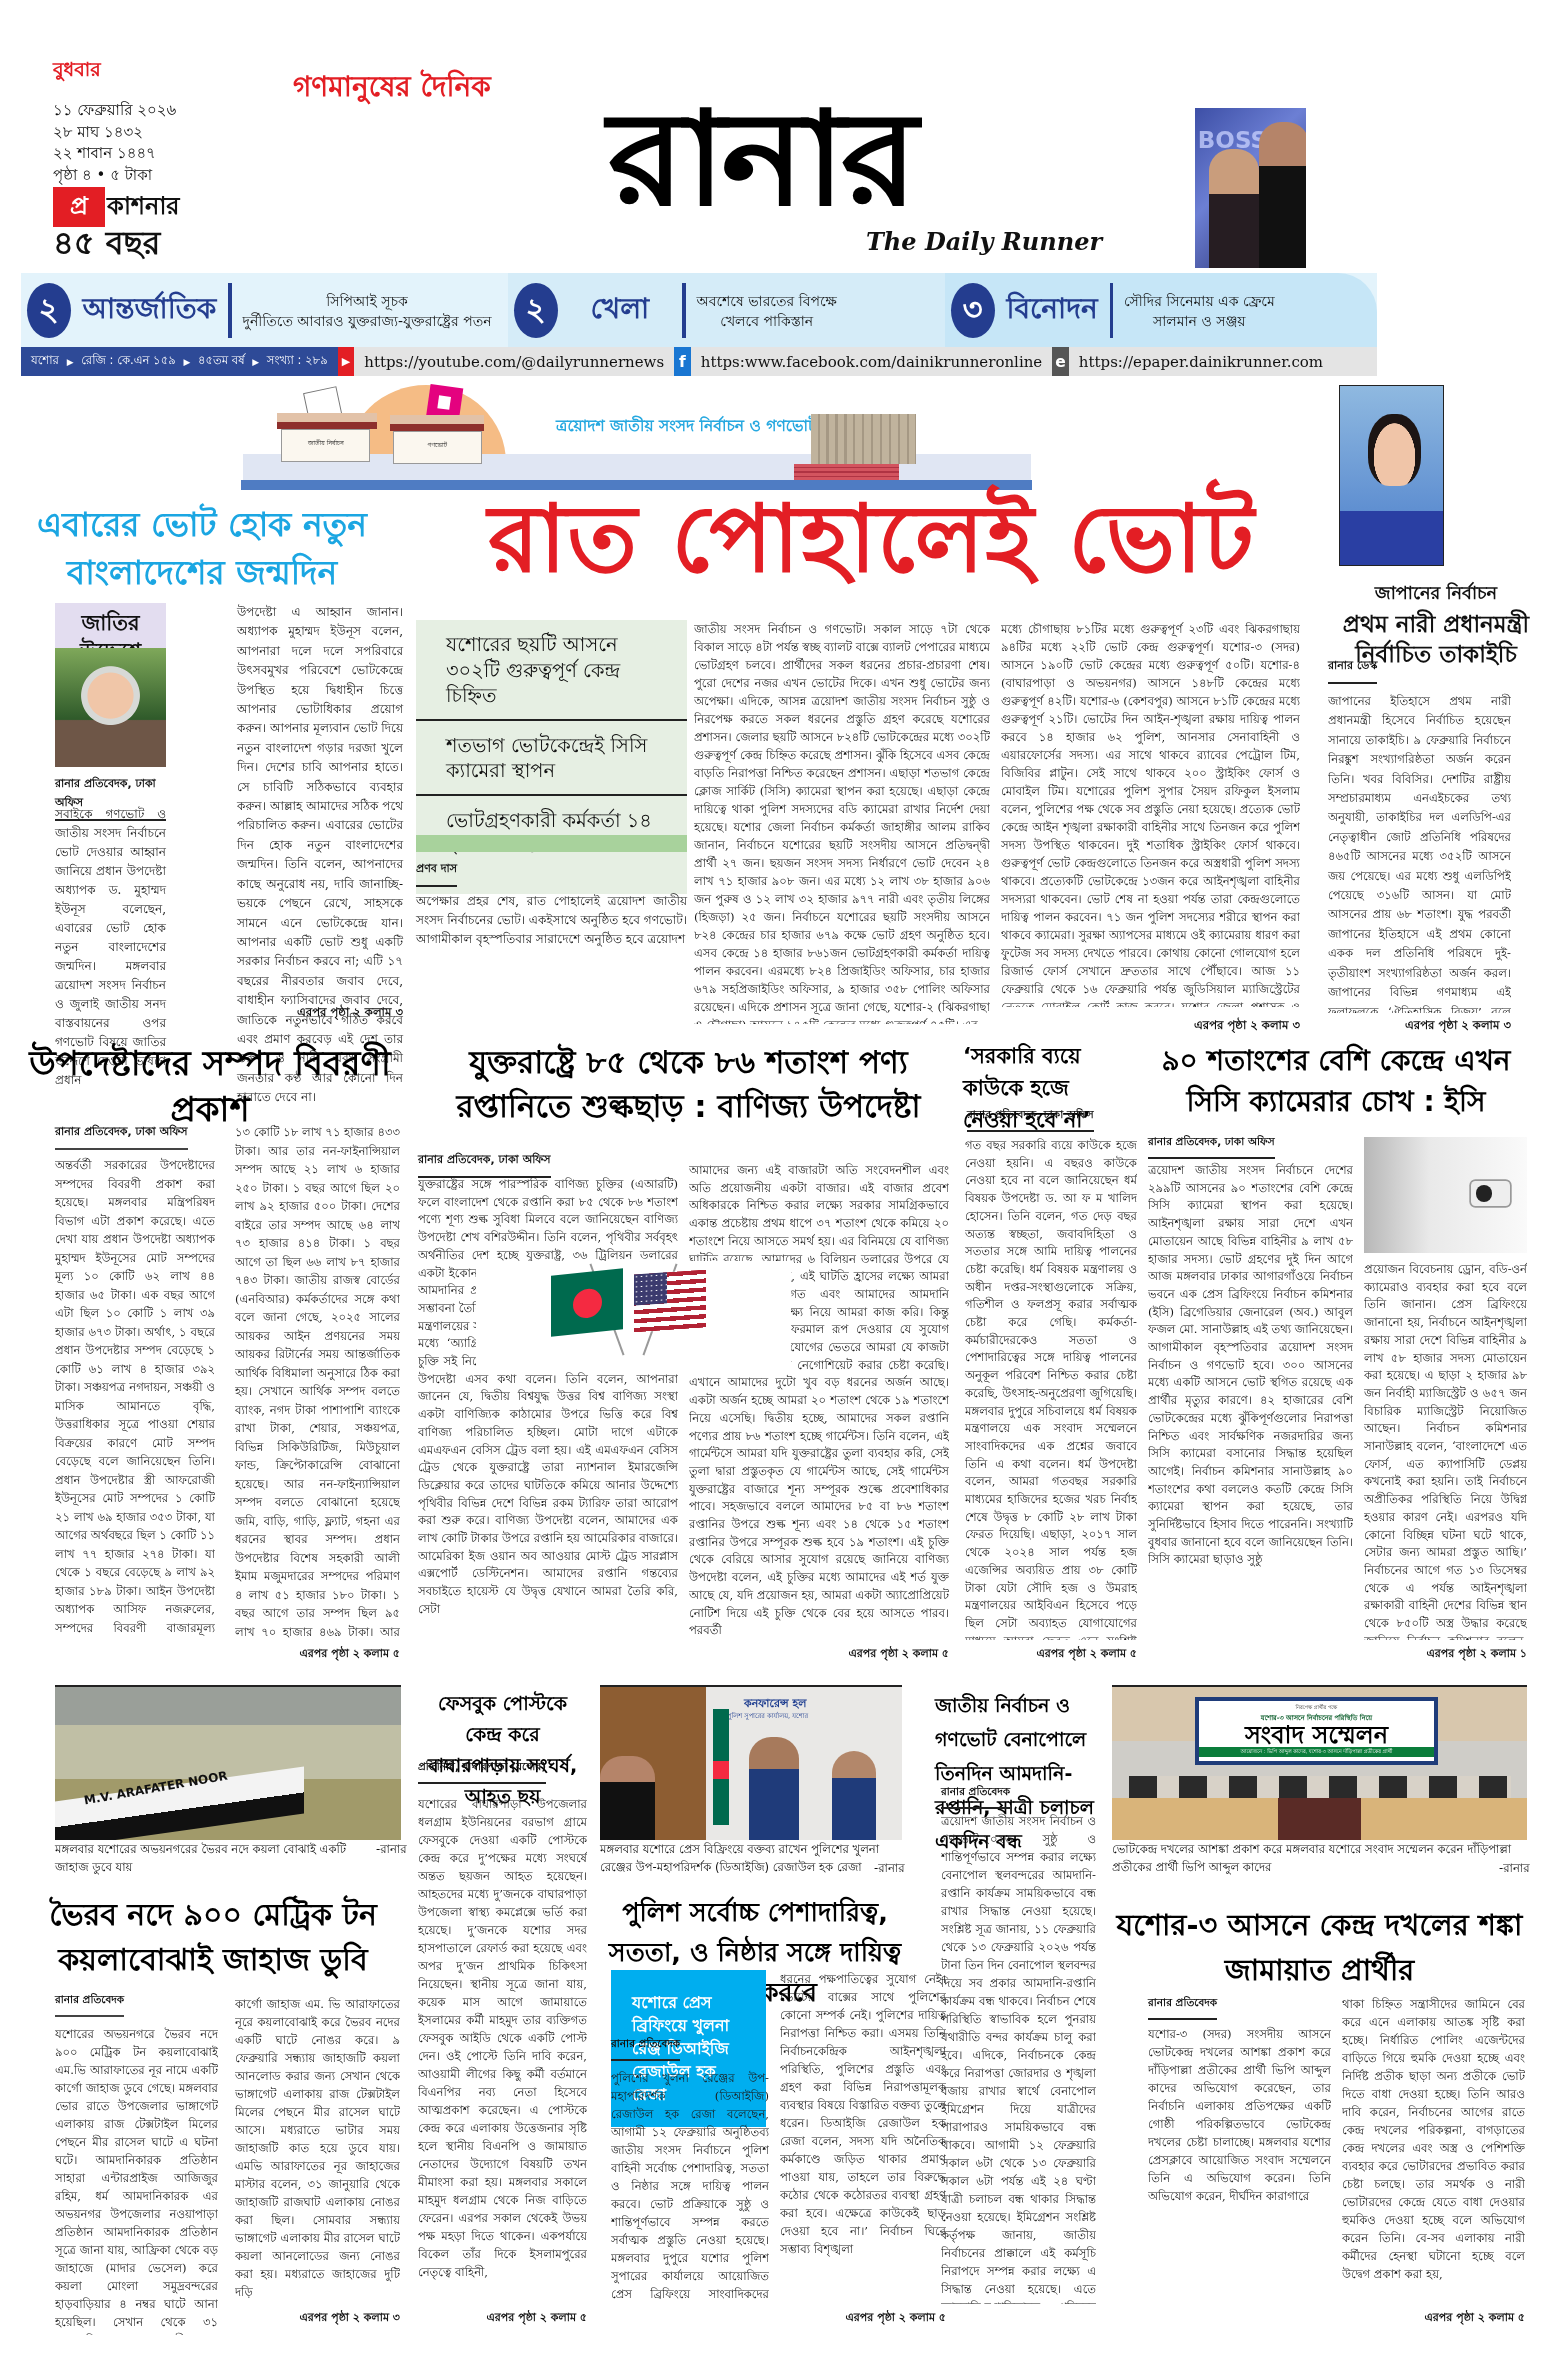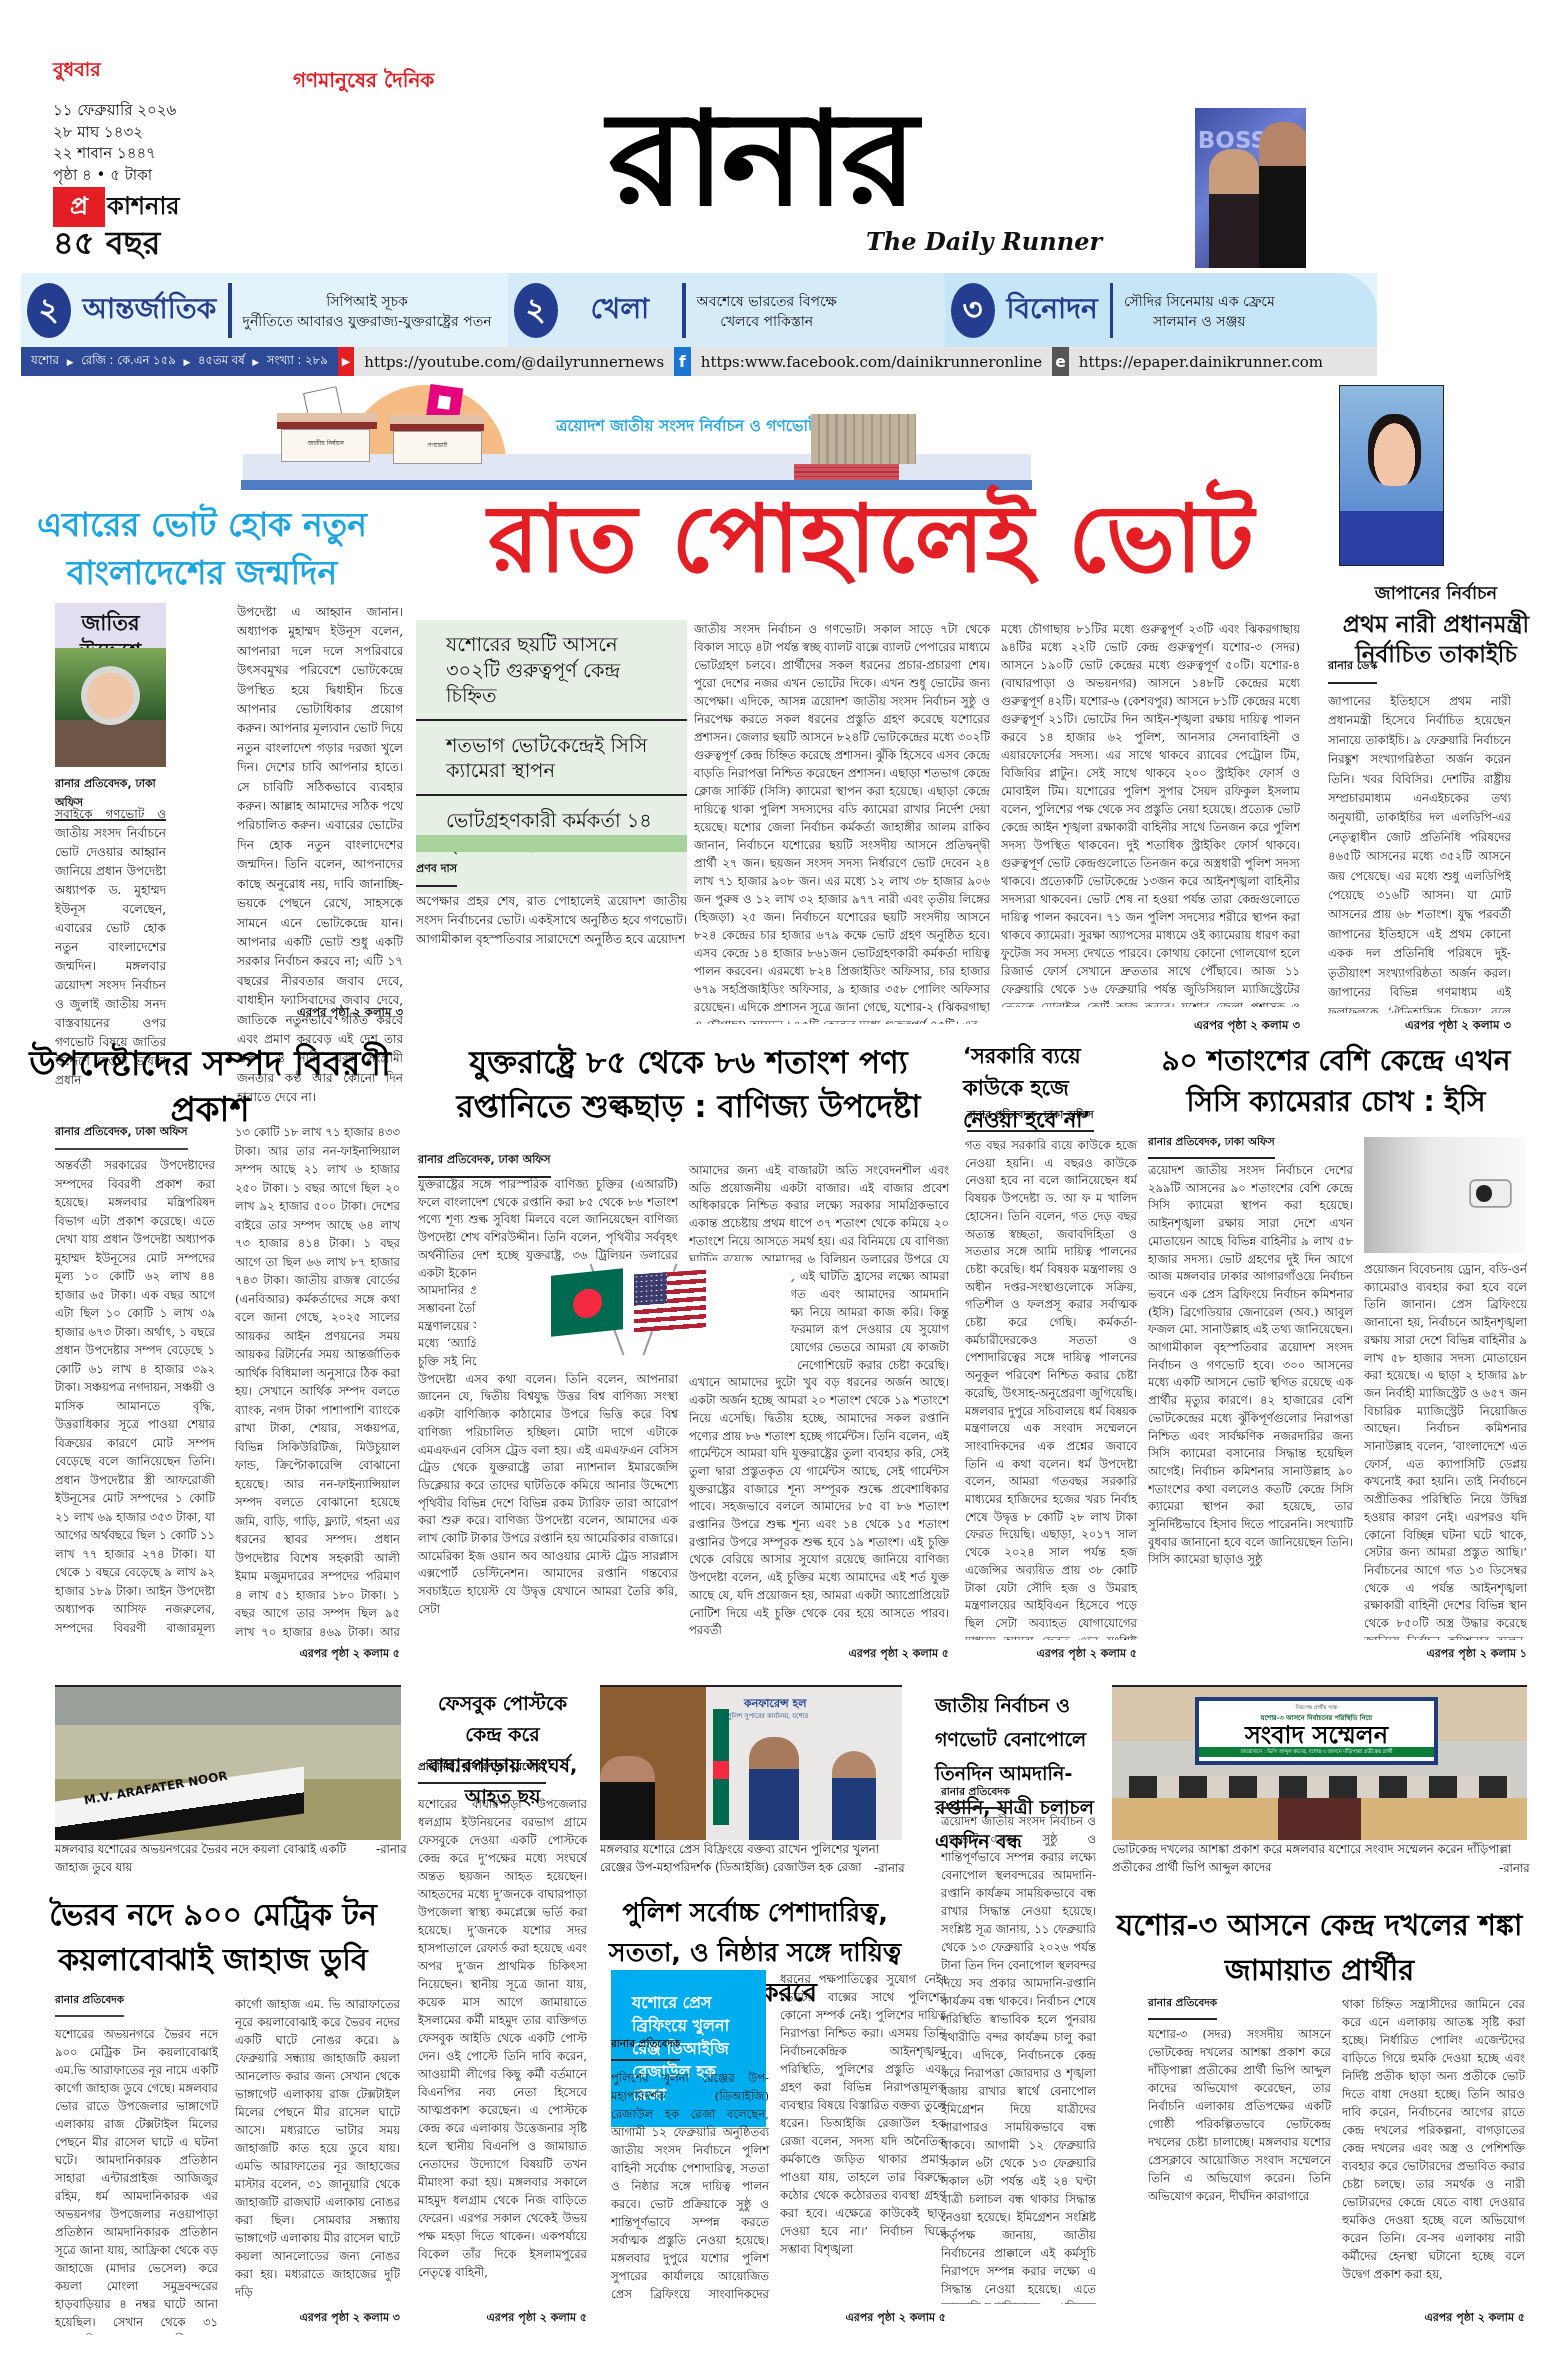--- a/index.html
+++ b/index.html
@@ -11,21 +11,21 @@
 .cont{font-family:"DejaVu Sans",sans-serif;font-size:13.3px;font-weight:bold;text-align:right;margin-top:3.3px}
 .caption{font-family:"DejaVu Sans",sans-serif;font-size:11.6px;line-height:17.7px;color:#111}
 
 .date-block{left:53px;top:55px;width:144px}
 .weekday{font-family:"DejaVu Sans",sans-serif;color:#e31e24;font-size:19px;font-weight:bold;margin-bottom:13px}
 .dateline{font-size:15px;line-height:21.6px;font-family:"DejaVu Sans",sans-serif}
 .anniv{left:53px;top:187px;width:111px}
 .anniv .a1{font-size:24px;font-weight:bold;display:flex;align-items:center;gap:2.2px}
 .anniv .a1 .p{background:#e31e24;color:#fff;padding:0 17px}
 .anniv .a2{font-size:32px;font-weight:bold;line-height:33px}
-.tagline{left:293px;top:65px;color:#e31e24;font-size:20px;font-weight:bold;font-family:"DejaVu Sans",sans-serif}
+.tagline{left:293px;top:65px;color:#e31e24;font-size:28px;font-weight:bold;font-family:"DejaVu Sans",sans-serif}
 .logo{left:293px;top:98px;width:935px;height:122px;font-size:130px;line-height:122px;font-weight:900;letter-spacing:-4.4px;font-family:"DejaVu Sans",sans-serif;color:#000;text-align:center;transform:scaleX(1.08)}
 .eng-name{left:866px;top:227px;font-family:"DejaVu Serif",serif;font-style:italic;font-weight:bold;font-size:24px}
 .top-photo{left:1195px;top:108px;width:111px;height:160px;background:linear-gradient(135deg,#3d4fa6,#6c7fd4 40%,#1e2460);overflow:hidden}
 .top-photo .p1{position:absolute;left:14px;top:41px;width:50px;height:119px;border-radius:22px 22px 0 0;background:linear-gradient(#c99d7c 0 38%,#261d22 38%)}
 .top-photo .p2{position:absolute;left:64px;top:14px;width:50px;height:147px;border-radius:22px 22px 0 0;background:linear-gradient(#b58469 0 30%,#111 30%)}
 .top-photo .boss{position:absolute;left:2.8px;top:19.4px;font-size:23px;font-weight:bold;color:#c9d2ff;opacity:.75}
 
 .teaser{left:21px;top:273px;width:1356px;height:75px;background:#e3f3fb;display:flex;align-items:center}
 .tz{display:flex;align-items:center;height:100%;padding-left:5.5px}
 .tz.b2{background:#d5ecf8;border-radius:0 0 0 0}

